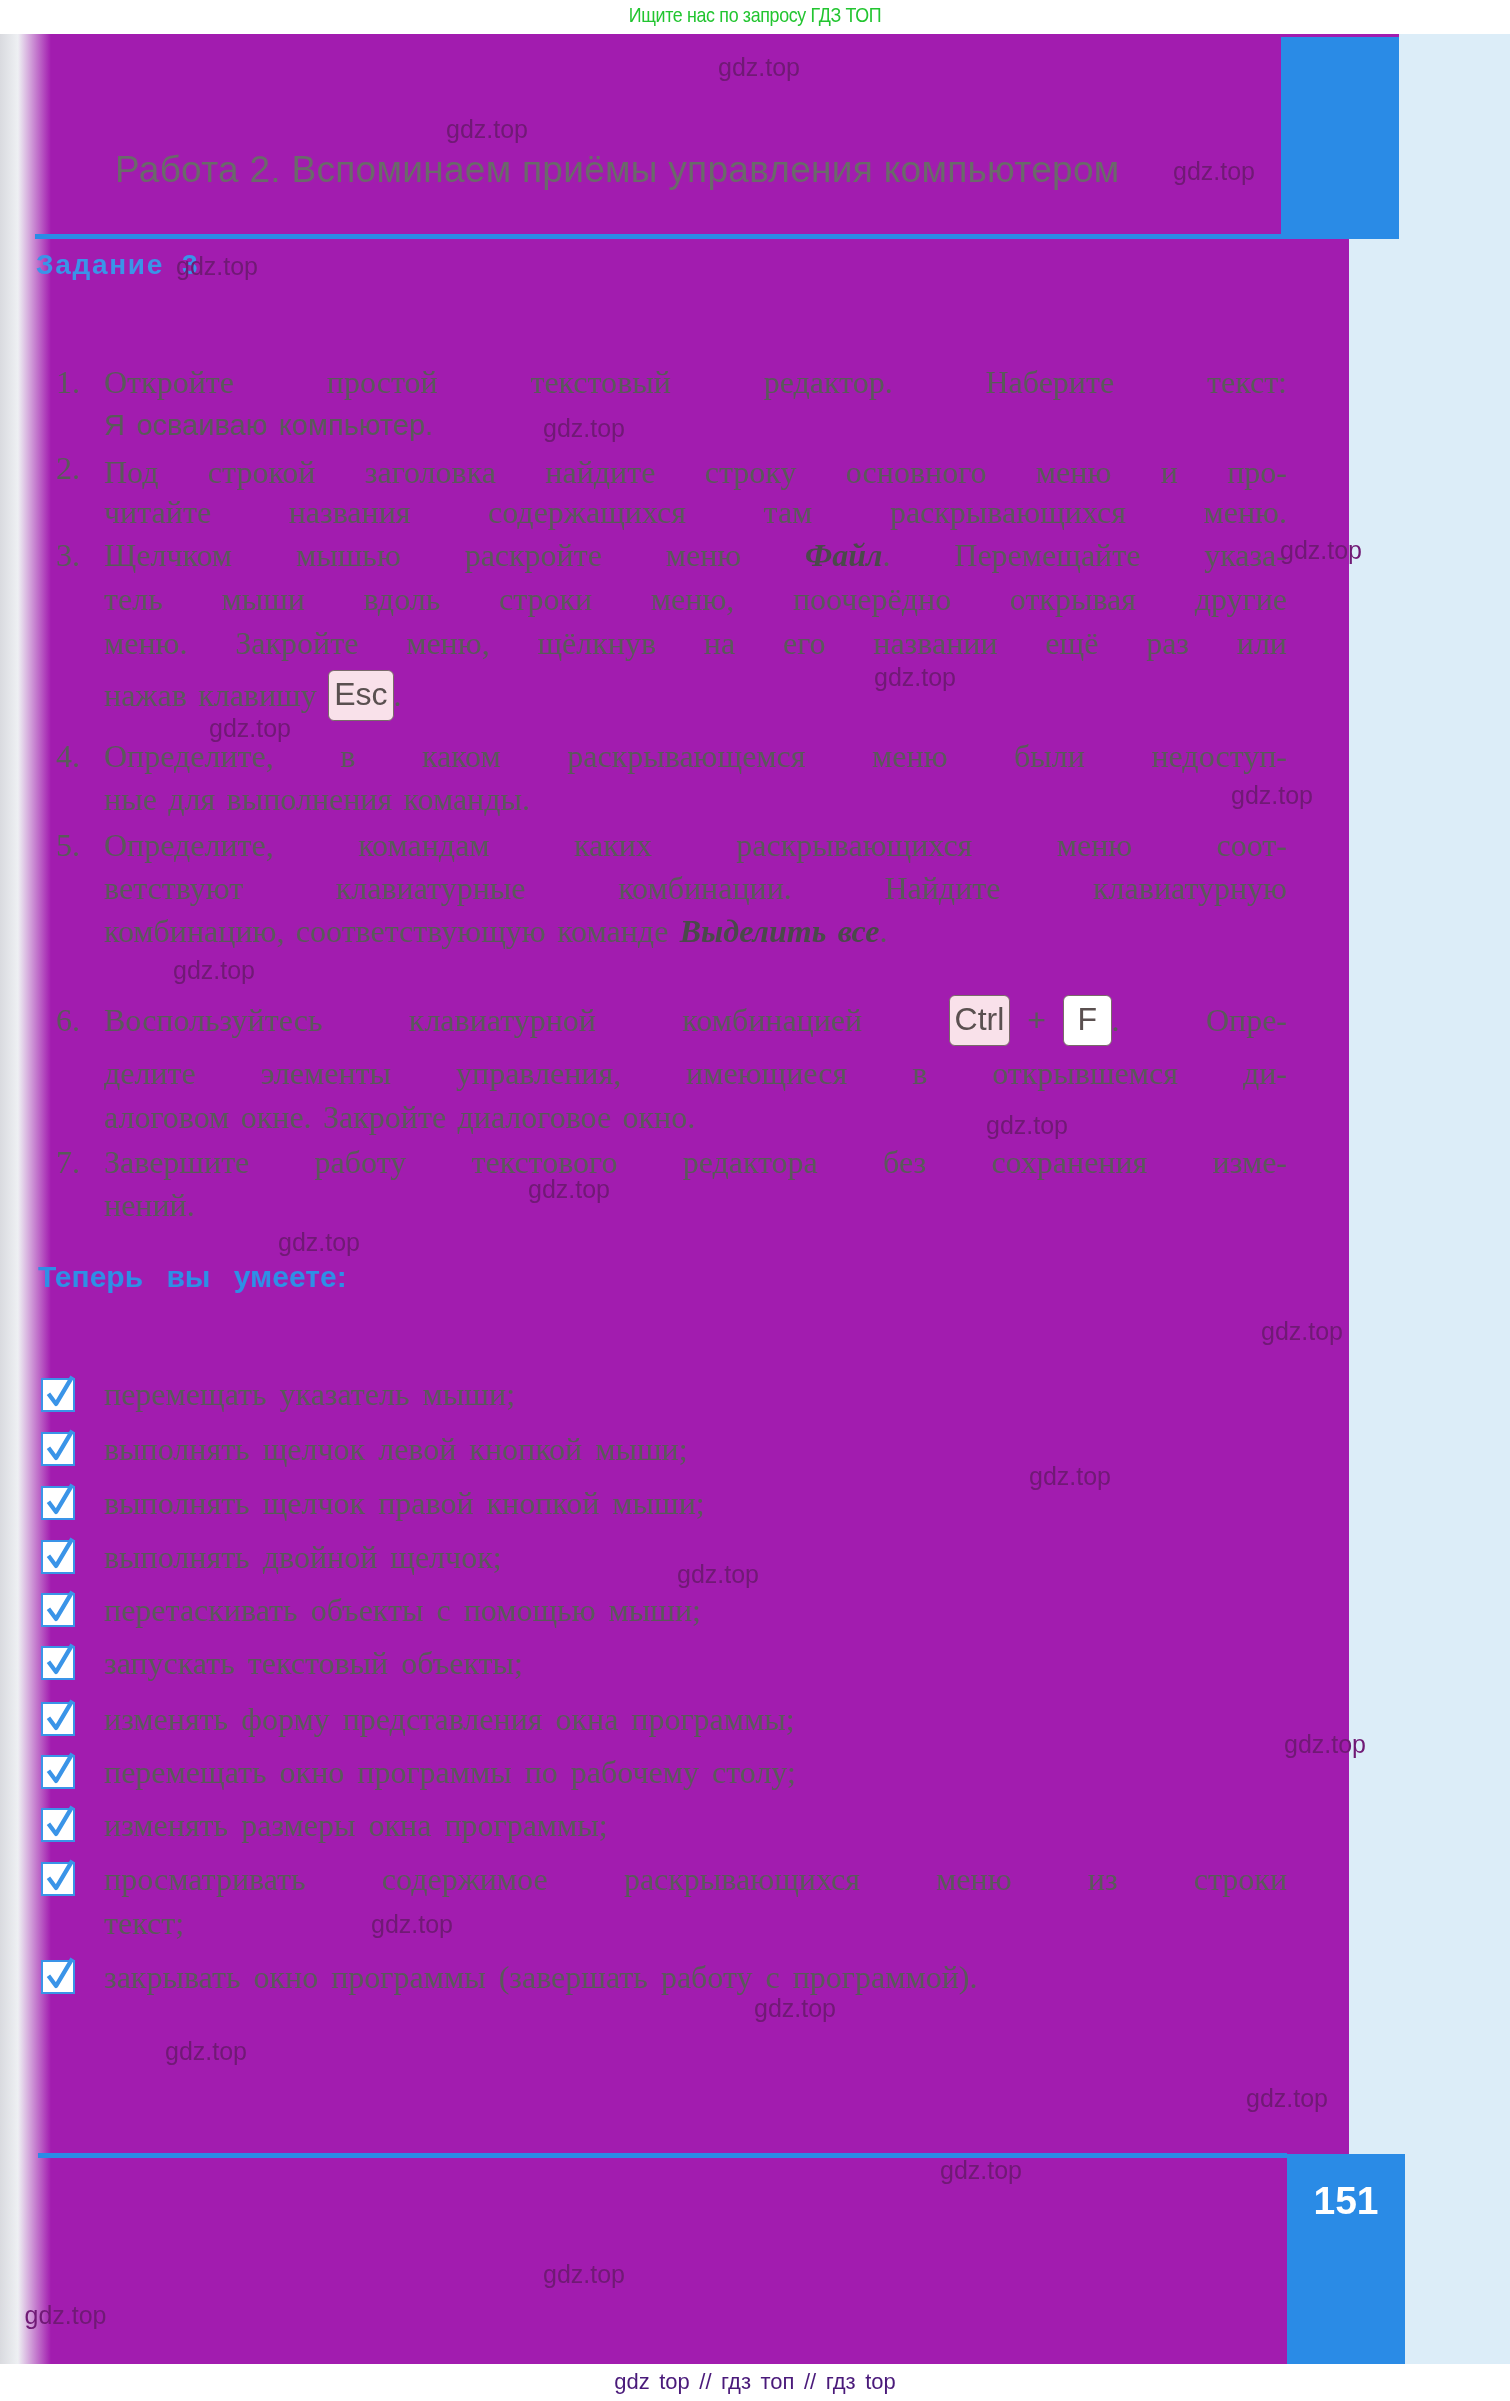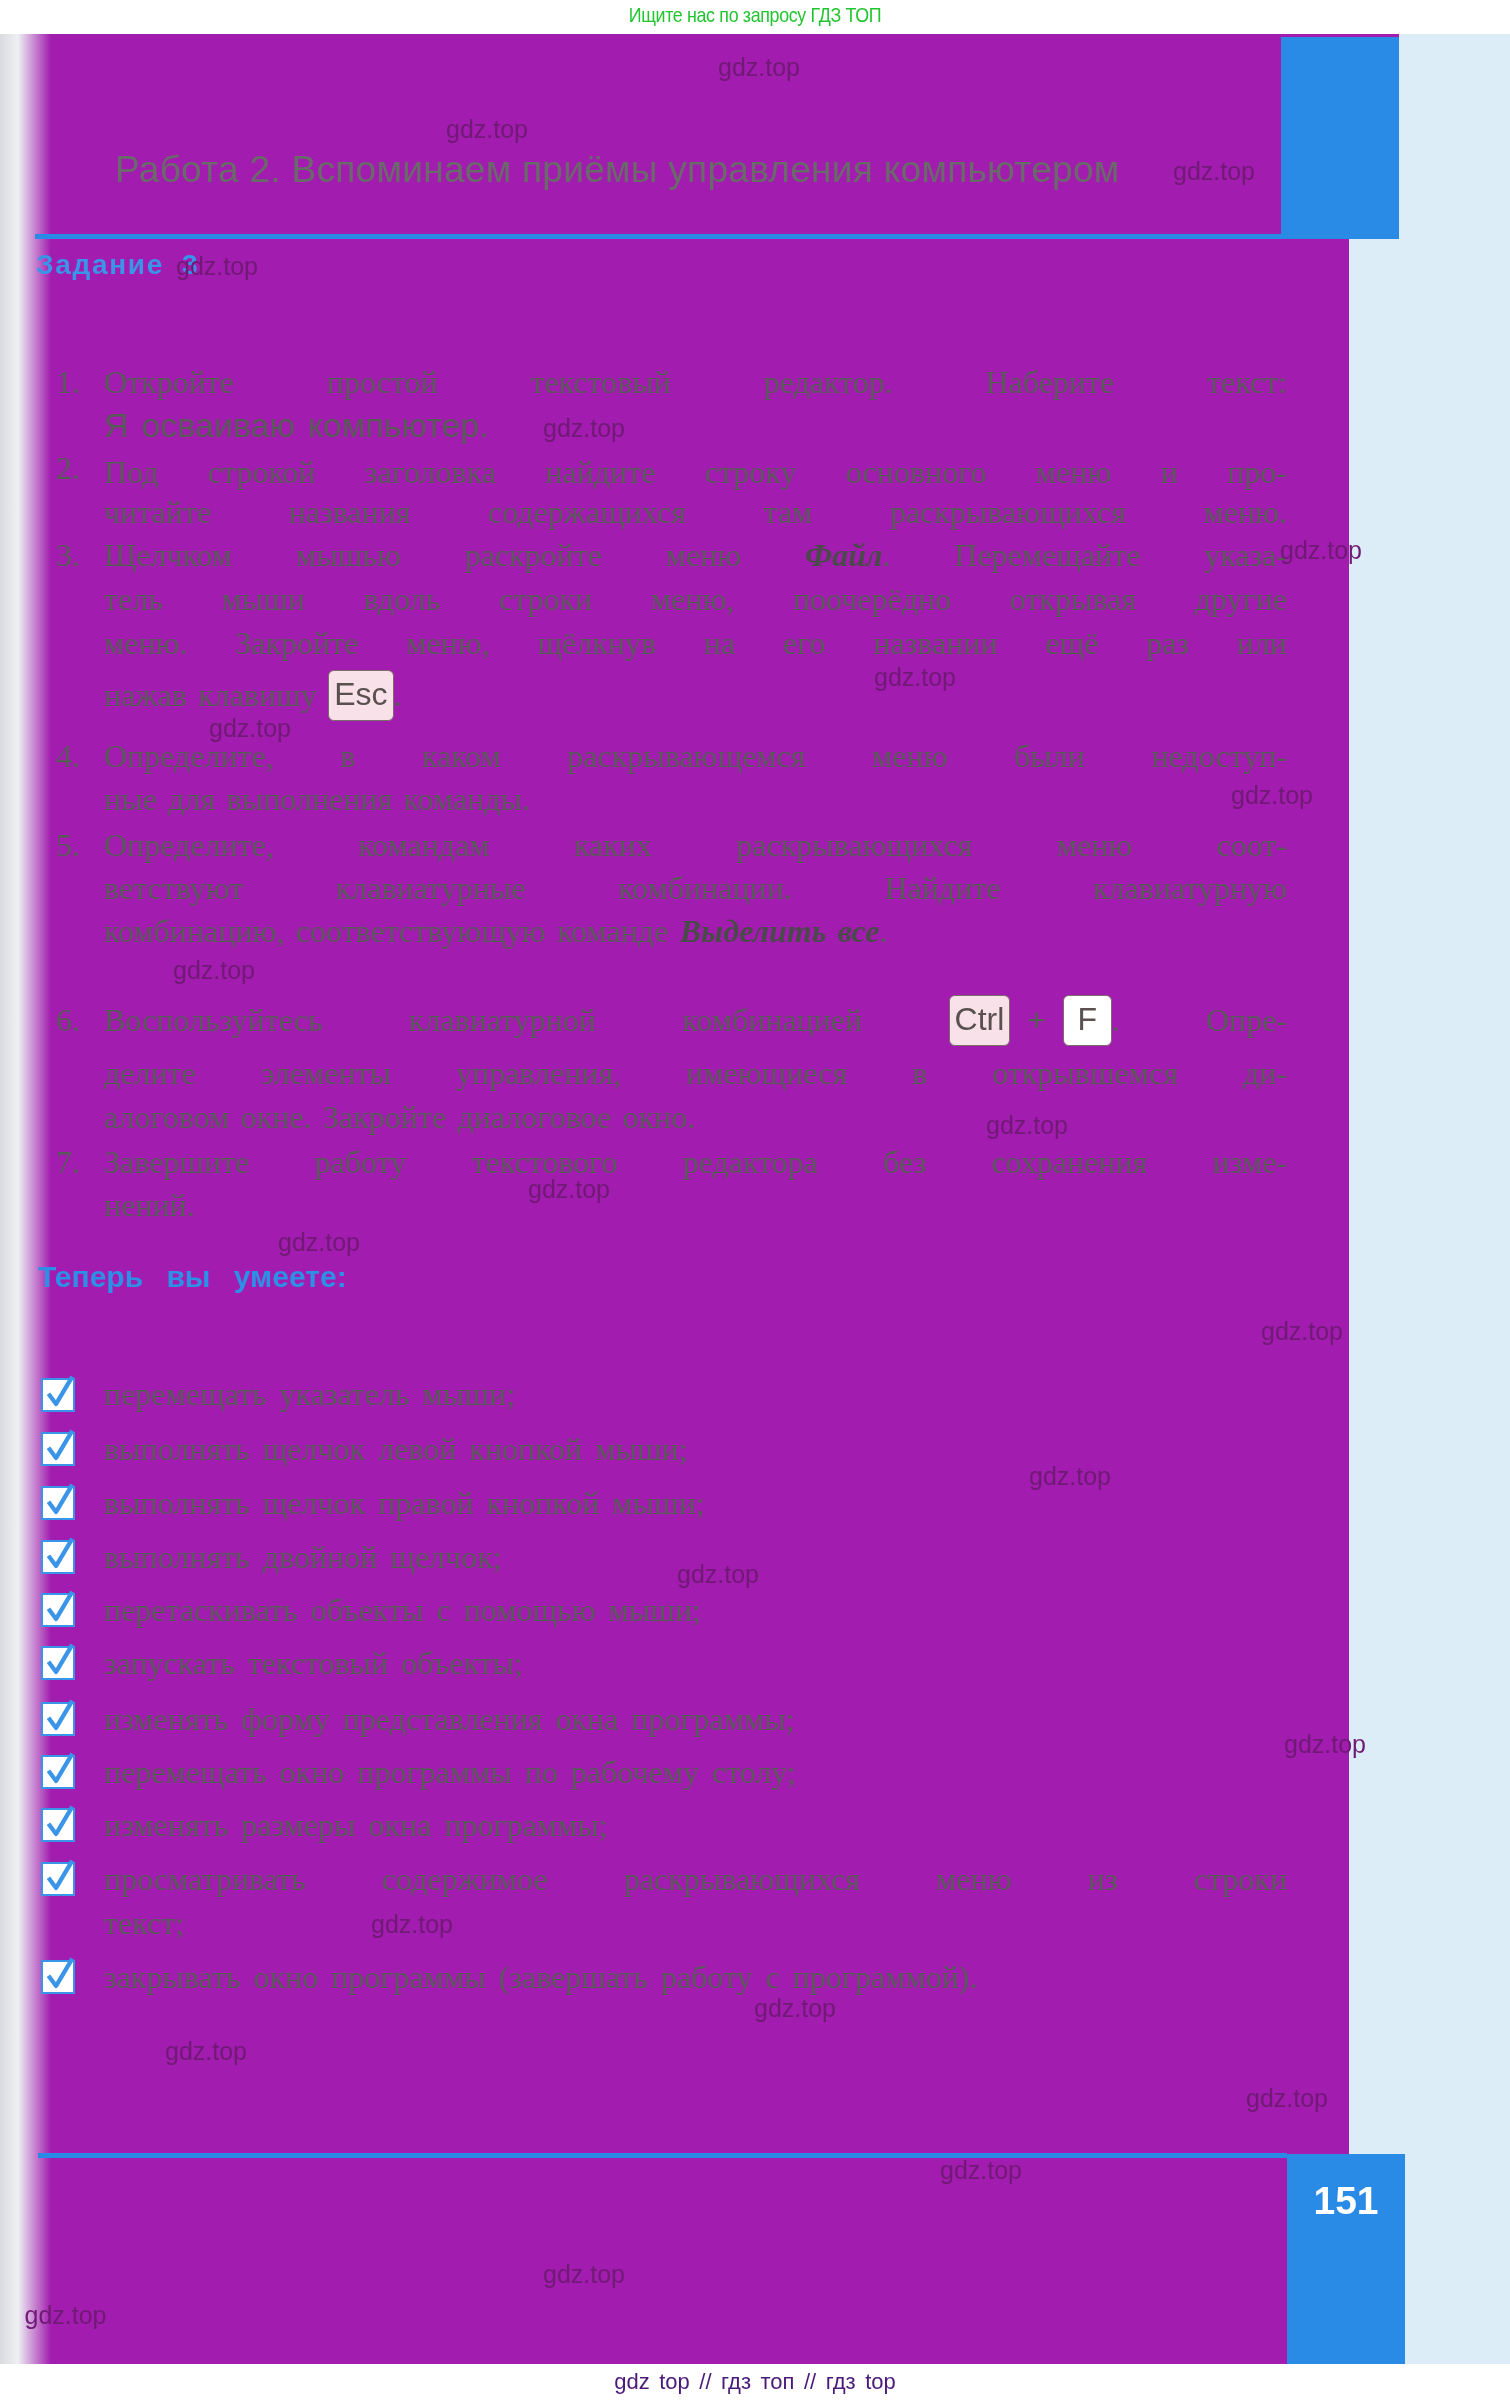--- a/index.html
+++ b/index.html
@@ -15,21 +15,21 @@
   .header-line{position:absolute;left:35px;top:200px;width:1247px;height:5px;background:#2a8be6;}
   .footer-line{position:absolute;left:38px;top:2119px;width:1249px;height:5px;background:#2a8be6;}
   .footer-block{position:absolute;left:1287px;top:2120px;width:118px;height:211px;background:#2a8be6;}
   .page-number{position:absolute;left:1287px;top:2145px;width:118px;text-align:center;color:#ffffff;font-family:"Liberation Sans","DejaVu Sans",sans-serif;font-weight:bold;font-size:39px;}
   .work-title{position:absolute;left:115px;top:149px;color:#6a6a6a;font-family:"Liberation Sans","DejaVu Sans",sans-serif;font-size:37px;white-space:nowrap;letter-spacing:0.3px;}
   .task-heading{position:absolute;left:36px;top:249px;color:#3a94e8;font-family:"Liberation Sans","DejaVu Sans",sans-serif;font-weight:bold;font-size:28px;letter-spacing:1.7px;word-spacing:8.4px;white-space:nowrap;}
   .skills-heading{position:absolute;left:38px;top:1260px;color:#2e8fe6;font-family:"Liberation Sans","DejaVu Sans",sans-serif;font-weight:bold;font-size:30px;word-spacing:15px;white-space:nowrap;}
   .num{position:absolute;left:56px;color:#5a5a5a;font-size:32px;line-height:44px;height:44px;}
   .line{position:absolute;left:104px;width:1183px;color:#5a5a5a;font-size:32px;line-height:44px;height:44px;text-align:justify;text-align-last:justify;white-space:nowrap;word-spacing:3.4px;}
   .line.last{text-align-last:left;}
-  .line.sans{font-family:"Liberation Sans","DejaVu Sans",sans-serif;font-size:34px;text-align-last:left;}
+  .line.sans{font-family:"Liberation Sans","DejaVu Sans",sans-serif;font-size:29px;text-align-last:left;}
   .line b{color:#4a4a4a;font-style:italic;}
   .key{display:inline-block;font-family:"Liberation Sans","DejaVu Sans",sans-serif;font-size:32px;color:#5a5050;border:1.7px solid #7a6a6a;border-radius:5.9px;line-height:47px;height:49px;padding:0 5px;vertical-align:middle;margin-top:-6.8px;}
   .key.pink{background:#f9e1ea;}
   .key.white{background:#ffffff;padding:0 13.5px;}
   .plus{display:inline-block;font-family:"Liberation Sans","DejaVu Sans",sans-serif;color:#5a5a5a;margin:0 17px;}
   .check{position:absolute;left:41px;width:30px;height:30px;border:2.5px solid #3a94e8;background:#fff;}
   .check svg{position:absolute;left:1.7px;top:-5px;}
   .skill{position:absolute;left:104px;color:#5a5a5a;font-size:32px;line-height:44px;white-space:nowrap;word-spacing:5px;}
   .skill.wide{width:1183px;text-align:justify;text-align-last:justify;}
   .wm{position:absolute;color:#701a75;font-family:"Liberation Sans","DejaVu Sans",sans-serif;font-size:25px;white-space:nowrap;}

